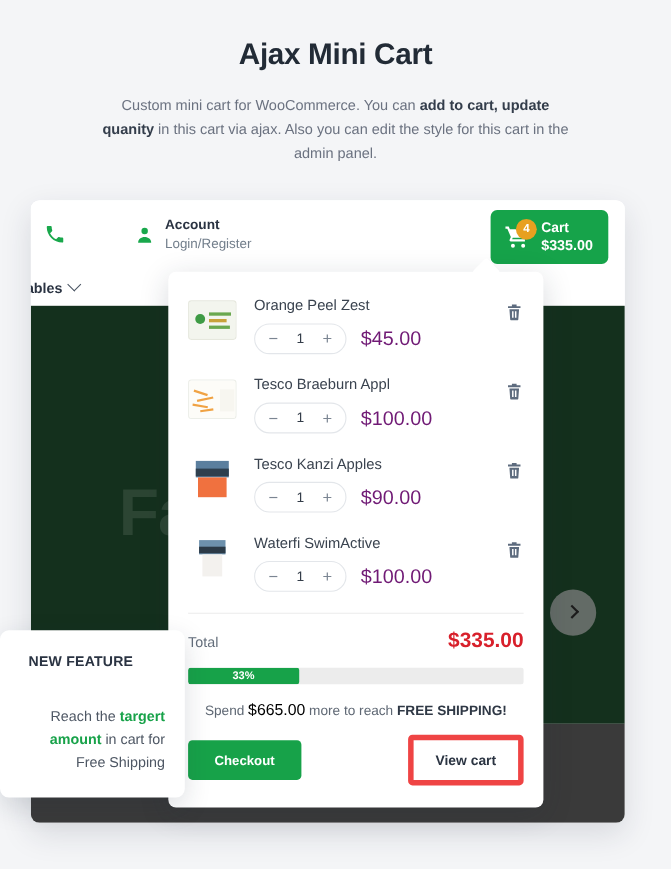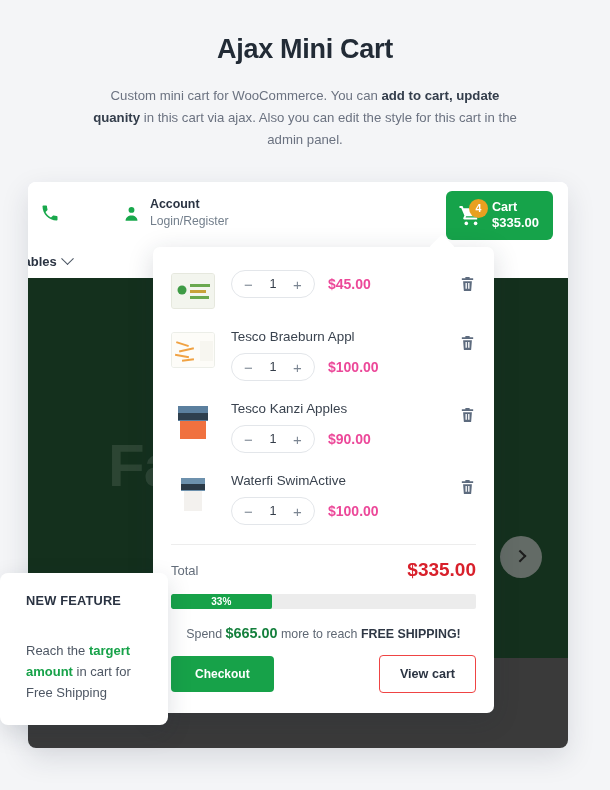--- a/index.html
+++ b/index.html
@@ -124,21 +124,21 @@
     display: flex; align-items: center; border: 1px solid #e3e6ea;
     border-radius: 17px; height: 28px; padding: 0 4px;
   }
   .stepper button {
     width: 25px; height: 26px; background: none; border: none;
     font-size: 15px; color: #7b8592; cursor: pointer; line-height: 1;
   }
   .stepper .qty {
     width: 24px; text-align: center; font-size: 12.6px; color: #343d49;
   }
-  .ci-price { font-size: 14px; font-weight: bold; color: #ec4899; }
+  .ci-price { font-size: 18px; font-weight: normal; color: #701a75; }
   .ci-del {
     position: absolute; right: 0; top: 14px; cursor: pointer;
     color: #5d6b7e; display: flex;
   }
 
   
   .mc-sep { height: 1px; background: #ededed; margin: 4px 18px 0 18px; }
   .mc-total {
     display: flex; align-items: center; justify-content: space-between;
     padding: 14px 18px 10px 18px;
@@ -152,53 +152,53 @@
   }
   .bar-inner {
     height: 100%; background: #17a249; border-radius: 2px;
     color: #fff; font-size: 10px; font-weight: bold;
     display: flex; align-items: center; justify-content: center;
   }
   .ship-msg {
     text-align: center; font-size: 12.4px; color: #5f6874;
     padding: 16px 14px 14px 14px;
   }
-  .ship-msg .amt { color: #15803d; font-weight: bold; font-size: 14.4px; }
+  .ship-msg .amt { color: #000000; font-weight: normal; font-size: 14.4px; }
   .ship-msg b { color: #2f3845; font-weight: bold; }
 
   .mc-actions {
     display: flex; align-items: center; justify-content: space-between;
     padding: 0 18px 20px 18px;
   }
   .btn-checkout {
     background: #17a249; color: #fff; border: none; cursor: pointer;
     font-size: 12px; font-weight: bold; border-radius: 4px;
     padding: 11px 24px;
   }
   .btn-viewcart {
-    background: #fff; color: #2b3442; border: 1px solid #ef4444; cursor: pointer;
+    background: #fff; color: #2b3442; border: 5px solid #ef4444; cursor: pointer;
     font-size: 12.6px; font-weight: bold; border-radius: 4px;
     padding: 11px 20px;
     margin-left: 13px;
   }
 
   
   .callout {
     position: absolute; left: 0px; top: 573px;
     width: 168px; background: #fff;
     border-radius: 8px;
     box-shadow: 0 8px 24px rgba(30,40,60,.15);
     padding: 20px 18px 22px 26px;
     z-index: 9;
   }
   .callout h3 {
     font-size: 12.8px; font-weight: bold; color: #2a3342;
     letter-spacing: .2px; margin-bottom: 32px;
   }
-  .callout p { font-size: 13px; line-height: 21px; color: #4e5764; }
+  .callout p { font-size: 13px; line-height: 21px; color: #4e5764; text-align: right; }
   .callout p b { color: #17a249; font-weight: bold; }
 </style>
 </head>
 <body>
 
 <div class="page">
 
   <div class="intro">
     <h1>Ajax Mini Cart</h1>
     <p><span>Custom mini cart for WooCommerce. You can </span><b>add to cart, update quanity</b><span> in this cart via ajax. Also you can edit the style for this cart in the admin panel.</span></p>
@@ -270,20 +270,21 @@
         <span class="ci-thumb" style="background:linear-gradient(#f6f7f1,#eef0e6);border:1px solid #e6e8de;">
           <svg width="44" height="36" viewBox="0 0 44 36">
               <rect width="44" height="36" fill="#f3f5ee"></rect>
               <circle cx="10" cy="16" r="4.5" fill="#3e9b45"></circle>
               <rect x="18" y="10" width="20" height="3" fill="#6aa84f"></rect>
               <rect x="18" y="16" width="16" height="3" fill="#c8a23a"></rect>
               <rect x="18" y="22" width="19" height="3" fill="#6aa84f"></rect>
             </svg>
         </span>
         <span class="ci-body">
+          <div class="ci-name">Orange Peel Zest</div>
           <div class="ci-row">
             <span class="stepper">
               <button>−</button>
               <span class="qty">1</span>
               <button>+</button>
             </span>
             <span class="ci-price">$45.00</span>
           </div>
         </span>
         <span class="ci-del">

